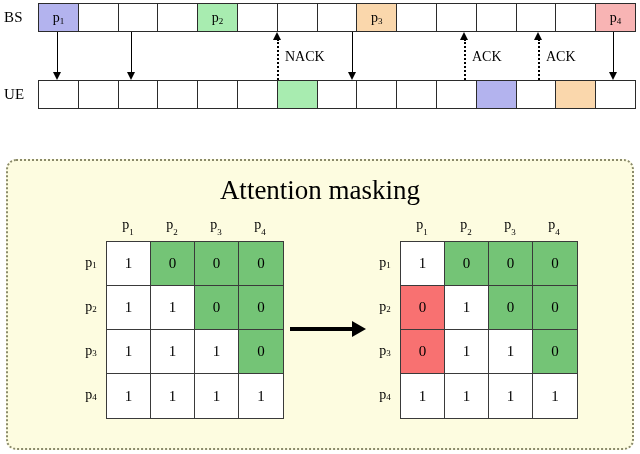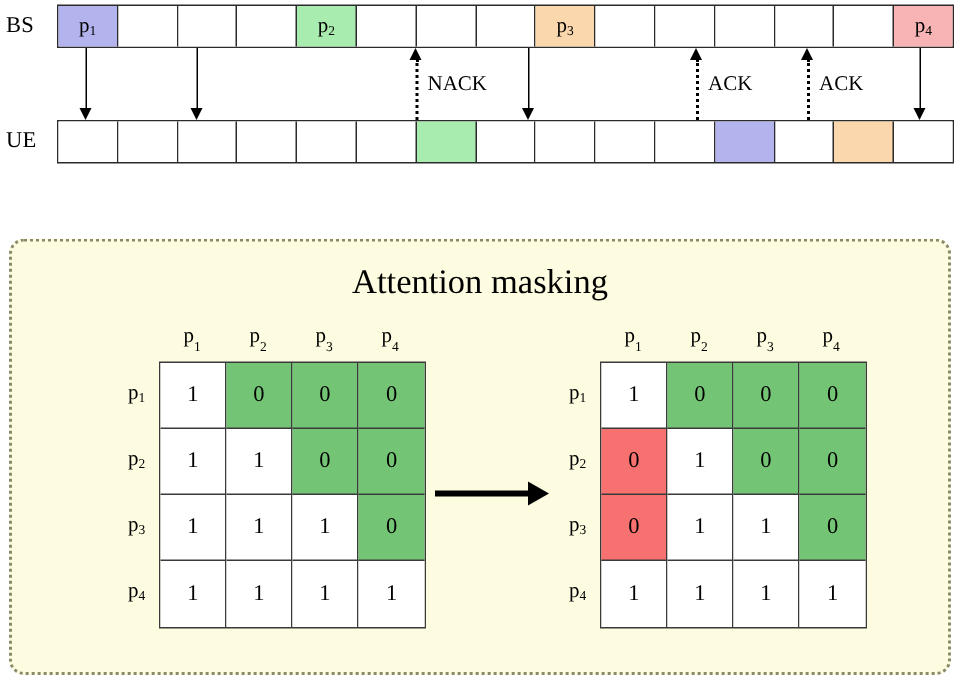--- a/index.html
+++ b/index.html
@@ -81,21 +81,21 @@
     width:628px;height:291px;
     box-sizing:border-box;
     background:#FDFCE0;
     border:2px dotted #8a8a6a;
     border-radius:10px;
   }
   #panel-title{
     position:absolute;
     left:0;right:0;top:14px;
     text-align:center;
-    font-size:23px;
+    font-size:27px;
     color:#000;
   }
 
   .matrix-block{position:absolute;top:56px;}
   #matrix-left{left:68px;}
   #matrix-right{left:362px;}
 
   .col-headers{
     position:absolute;
     left:30px;top:0;

